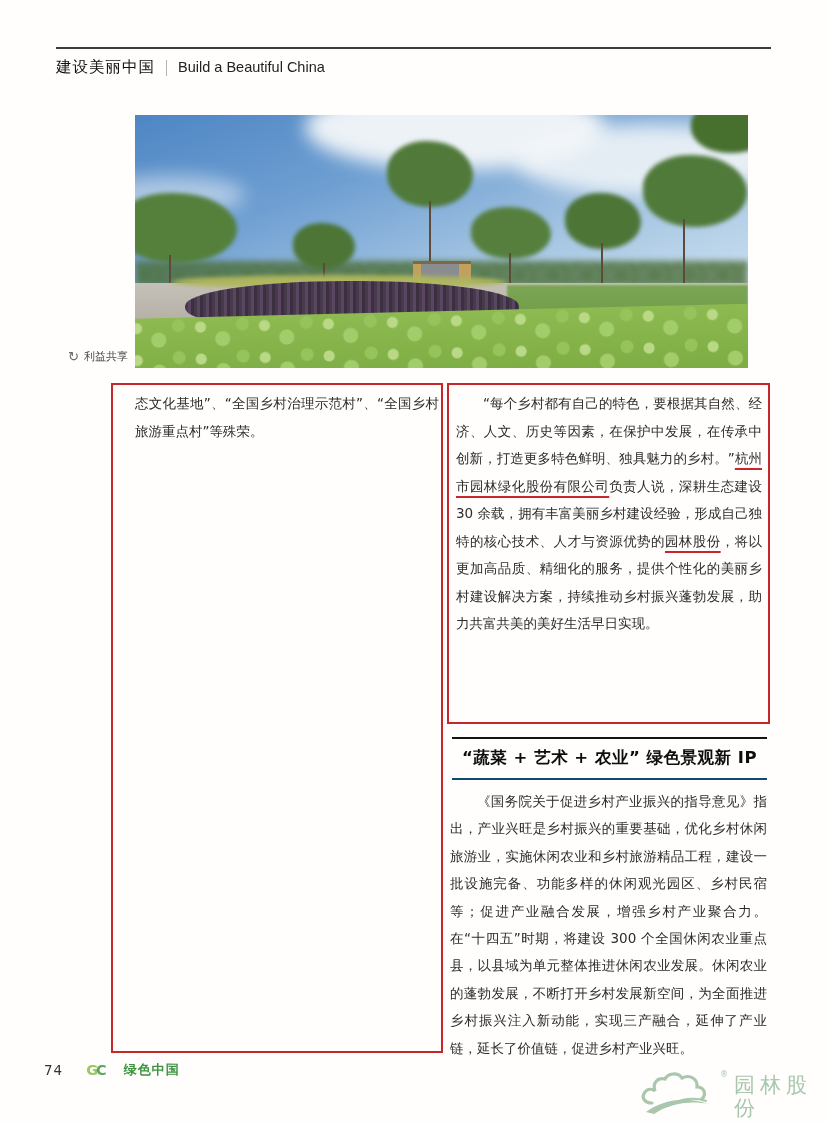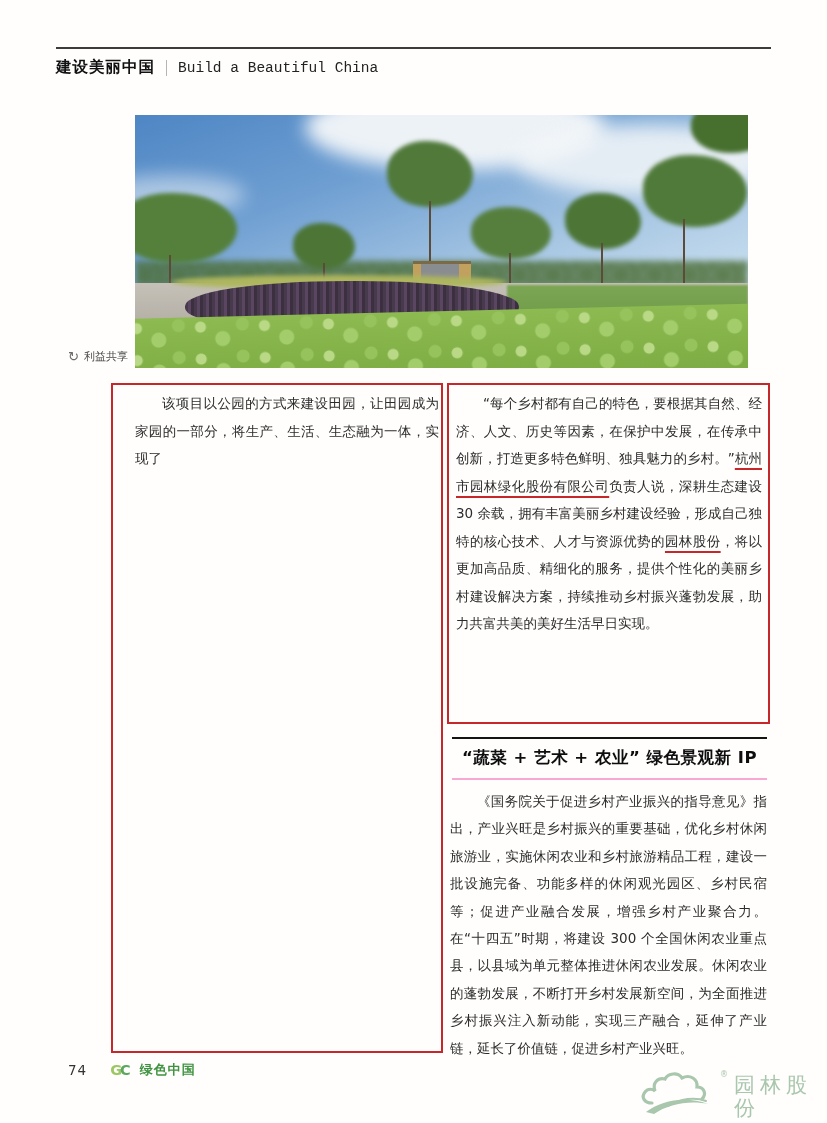--- a/index.html
+++ b/index.html
@@ -6,23 +6,23 @@
     --red:#c5272b; --ink:#2b2b2b; --mag-green:#3f9340; --logo-green:#a9c7ad;
   }
   *{margin:0;padding:0;box-sizing:border-box;}
   html,body{background:#e8e8e8;}
   body{font-family:"DejaVu Sans",sans-serif;}
   .page{position:relative;width:827px;height:1123px;margin:0 auto;background:#fffefd;overflow:hidden;}
 
   
   .top-rule{position:absolute;left:56px;top:47px;width:715px;height:2px;background:#3c3c3c;}
   .header{position:absolute;left:56px;top:57px;display:flex;align-items:baseline;gap:9px;}
-  .header .cn{font-size:15.5px;font-weight:bold;color:#111;letter-spacing:1px;}
+  .header .cn{font-size:15.5px;font-weight:normal;color:#111;letter-spacing:1px;}
   .header .sep{color:#999;font-size:15px;font-weight:300;}
-  .header .en{font-family:Liberation Mono, monospace;font-size:14.5px;color:#222;}
+  .header .en{font-family:Liberation Sans, sans-serif;font-size:14.5px;color:#222;}
 
   
   .photo{position:absolute;left:135px;top:115px;width:613px;height:253px;overflow:hidden;background:#9db8d2;}
   .photo>div{position:absolute;}
   .sky{left:0;top:0;right:0;height:185px;background:linear-gradient(160deg,#4e86c4 0%,#6f9fd2 35%,#a9c8e4 70%,#cfe2f1 100%);}
   .cloud{background:#f4f7f9;border-radius:50%;filter:blur(9px);opacity:.95;}
   .cloud.c1{left:170px;top:-30px;width:300px;height:85px;}
   .cloud.c2{left:380px;top:10px;width:260px;height:70px;opacity:.85;}
   .cloud.c3{left:-40px;top:60px;width:150px;height:40px;opacity:.5;}
   .horizon{left:0;top:146px;width:100%;height:26px;background:repeating-radial-gradient(circle at 10px 14px,#4c6e37 0 9px,rgba(76,110,55,0) 10px);background-size:34px 26px;filter:blur(3px);opacity:.85;}
@@ -65,29 +65,29 @@
   .para.indent{text-indent:2em;}
   .red-underline{text-decoration:underline;text-decoration-color:var(--red);text-decoration-thickness:2px;text-underline-offset:5px;}
   .left-col{left:135px;top:390px;width:304px;}
   .right-col-top{left:456px;top:390px;width:306px;}
   .right-col-lower{left:450px;top:788px;width:317px;line-height:27.4px;}
   .annot-box{position:absolute;border:2px solid var(--red);}
   .box-left{left:111px;top:383px;width:332px;height:670px;}
   .box-right{left:447px;top:383px;width:323px;height:341px;}
 
   
-  .section-heading{position:absolute;left:452px;top:737px;width:315px;border-top:2px solid #141414;border-bottom:2px solid #f9a8d4;padding:8px 0 9px;text-align:center;font-size:16.5px;font-weight:bold;color:#0d0d0d;letter-spacing:.5px;}
+  .section-heading{position:absolute;left:452px;top:737px;width:315px;border-top:2px solid #141414;border-bottom:2px solid #0c4a6e;padding:8px 0 9px;text-align:center;font-size:16.5px;font-weight:bold;color:#0d0d0d;letter-spacing:.5px;}
 
   
-  .footer-left{position:absolute;left:68px;top:1061px;display:flex;align-items:center;gap:7px;}
+  .footer-left{position:absolute;left:44px;top:1061px;display:flex;align-items:center;gap:7px;}
   .page-num{font-size:13.5px;color:#333;letter-spacing:1px;}
   .gc-logo{font-weight:bold;font-size:14.5px;letter-spacing:-2px;margin-left:16px;}
   .gc-logo .g{color:#9cc763;}
   .gc-logo .c{color:#5aa75d;}
-  .mag-name{font-size:13px;font-weight:bold;color:var(--mag-green);letter-spacing:1px;margin-left:4px;}
+  .mag-name{font-size:13px;font-weight:bold;color:var(--mag-green);letter-spacing:1px;margin-left:12px;}
   .company-logo{position:absolute;left:638px;top:1070px;display:flex;align-items:flex-start;gap:6px;color:var(--logo-green);}
   .company-logo .mark{position:relative;width:76px;height:48px;}
   .company-logo .reg{font-size:8px;margin-top:0;}
   .company-text{display:flex;flex-direction:column;margin-top:4px;}
   .company-name{font-size:21px;letter-spacing:5px;font-weight:500;line-height:1.1;}
 </style>
 </head>
 <body>
 
 <div class="page">
@@ -129,21 +129,21 @@
 
   <div class="caption">
     <span class="icon">↻</span>
     <span>利益共享</span>
   </div>
 
   <div class="annot-box box-left"></div>
   <div class="annot-box box-right"></div>
 
   <div class="col left-col">
-      <p class="para indent"><span>该项目以公园的方式来建设田园，让田园成为家园的一部分，将生产、生活、生态融为一体，实现了</span></p>
+      <p class="para"><span>态文化基地”、“全国乡村治理示范村”、“全国乡村旅游重点村”等殊荣。</span></p>
     </div>
 
   <div class="col right-col-top">
       <p class="para indent"><span>“每个乡村都有自己的特色，要根据其自然、经济、人文、历史等因素，在保护中发展，在传承中创新，打造更多特色鲜明、独具魅力的乡村。”</span><span class="red-underline">杭州市园林绿化股份有限公司</span><span>负责人说，深耕生态建设 30 余载，拥有丰富美丽乡村建设经验，形成自己独特的核心技术、人才与资源优势的</span><span class="red-underline">园林股份</span><span>，将以更加高品质、精细化的服务，提供个性化的美丽乡村建设解决方案，持续推动乡村振兴蓬勃发展，助力共富共美的美好生活早日实现。</span></p>
     </div>
 
   <div class="section-heading">“蔬菜 + 艺术 + 农业” 绿色景观新 IP</div>
 
   <div class="col right-col-lower">
       <p class="para indent"><span>《国务院关于促进乡村产业振兴的指导意见》指出，产业兴旺是乡村振兴的重要基础，优化乡村休闲旅游业，实施休闲农业和乡村旅游精品工程，建设一批设施完备、功能多样的休闲观光园区、乡村民宿等；促进产业融合发展，增强乡村产业聚合力。在“十四五”时期，将建设 300 个全国休闲农业重点县，以县域为单元整体推进休闲农业发展。休闲农业的蓬勃发展，不断打开乡村发展新空间，为全面推进乡村振兴注入新动能，实现三产融合，延伸了产业链，延长了价值链，促进乡村产业兴旺。</span></p>

